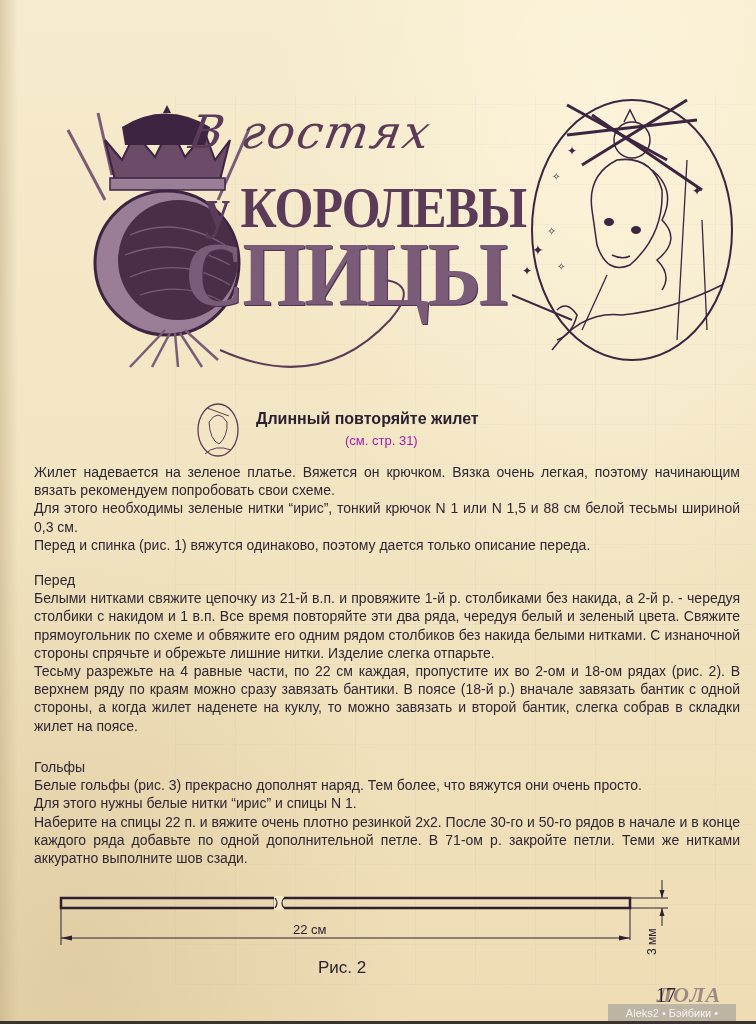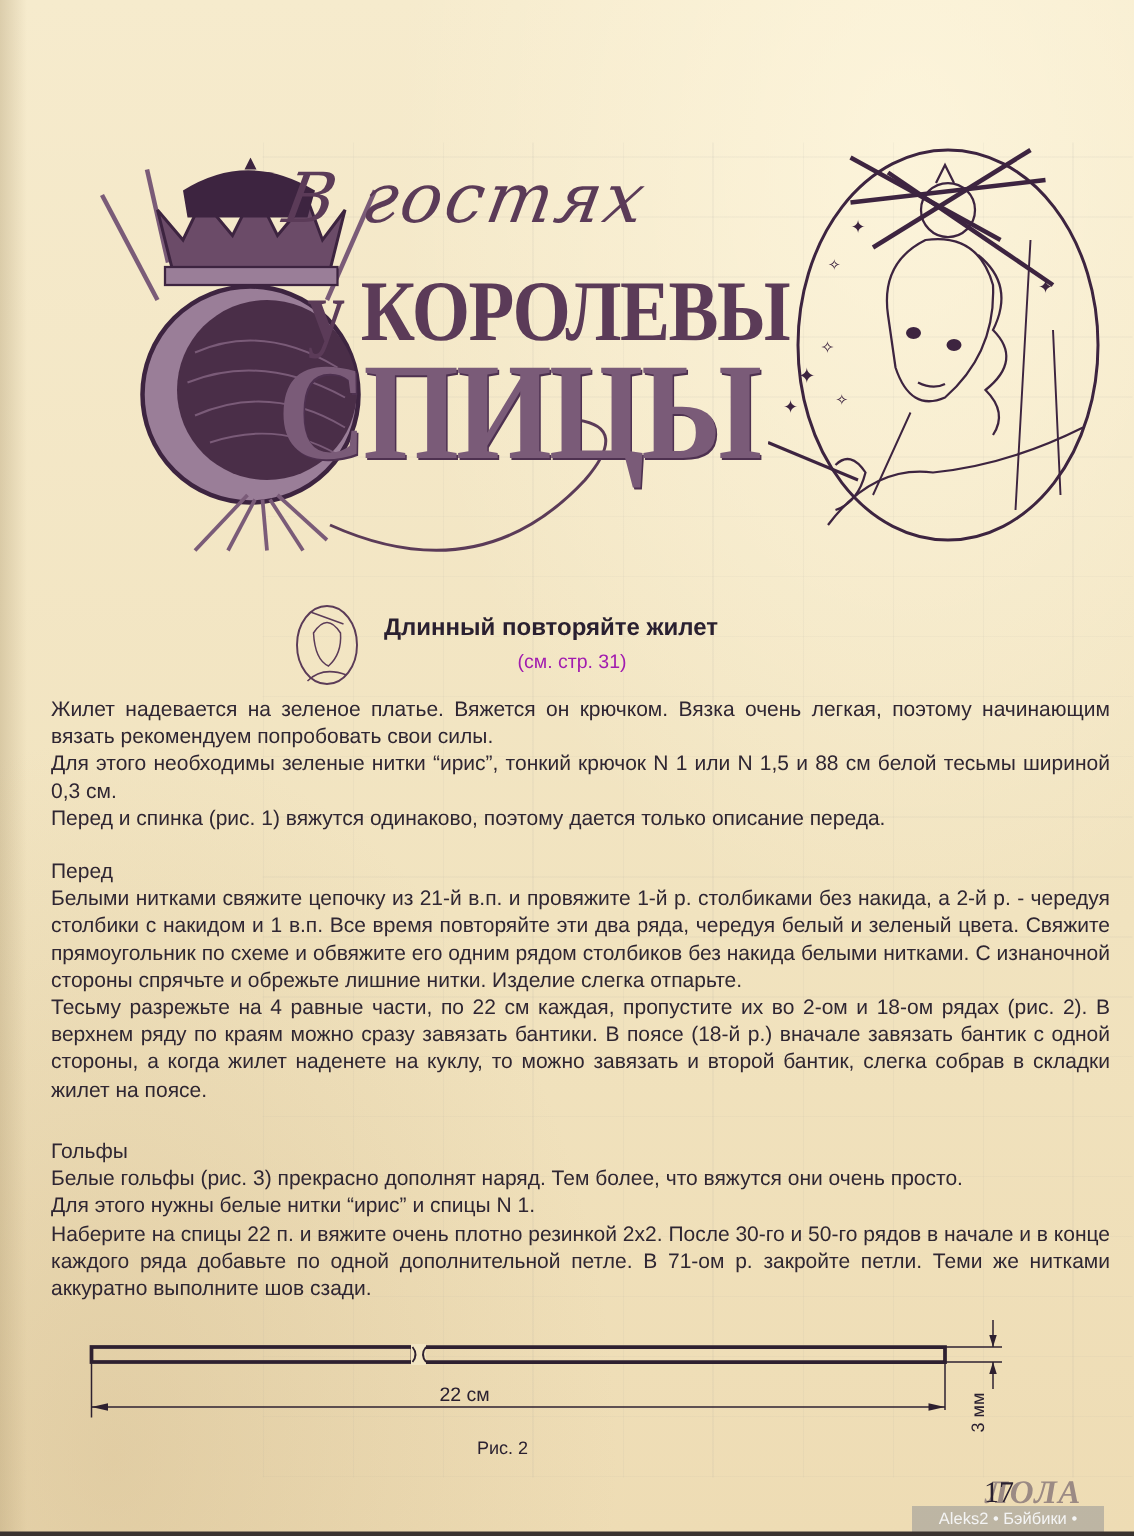--- a/index.html
+++ b/index.html
@@ -68,21 +68,21 @@
     .front { top: 571px; }
     .golf { top: 758px; }
 
     
     .fig { position: absolute; left: 0; top: 860px; width: 706px; height: 130px; }
     .fig-22 { position: absolute; left: 293px; top: 62px; font-size: 13px; color: #2a2030; }
     .fig-3mm {
       position: absolute; left: 645px; top: 60px; font-size: 12px; color: #2a2030;
       transform: rotate(-90deg); transform-origin: left top; white-space: nowrap;
     }
-    .fig-caption { position: absolute; left: 318px; top: 98px; font-size: 12px; color: #2a2030; }
+    .fig-caption { position: absolute; left: 318px; top: 98px; font-size: 17px; color: #2a2030; }
 
     
     .page-number {
       position: absolute; left: 656px; top: 984px;
       font-family: "Liberation Serif", serif; font-size: 20px; color: #2a2030;
     }
     .mag-logo {
       position: absolute; left: 657px; top: 982px;
       font-family: "Liberation Serif", serif; font-style: italic; font-weight: bold;
       font-size: 22px; color: #9b8a84; letter-spacing: 1px;
@@ -171,21 +171,21 @@
     <ellipse cx="23" cy="28" rx="20" ry="26" fill="none" stroke="#5b3b58" stroke-width="1.3"></ellipse>
     <path d="M14 20 Q23 6 32 20 Q33 34 24 42 Q15 38 14 20 Z" fill="none" stroke="#5b3b58" stroke-width="1"></path>
     <path d="M10 52 Q20 42 36 48" fill="none" stroke="#5b3b58" stroke-width="1"></path>
     <line x1="12" y1="6" x2="34" y2="14" stroke="#5b3b58" stroke-width="1"></line>
   </svg>
 </div>
 <div class="article-title">Длинный повторяйте жилет</div>
 <div class="article-ref">(см. стр. 31)</div>
 
 <div class="body-text intro">
-  <p>Жилет надевается на зеленое платье. Вяжется он крючком. Вязка очень легкая, поэтому начинающим вязать рекомендуем попробовать свои силы.</p>
+  <p>Жилет надевается на зеленое платье. Вяжется он крючком. Вязка очень легкая, поэтому начинающим вязать рекомендуем попробовать свои схеме.</p>
   <p>Для этого необходимы зеленые нитки “ирис”, тонкий крючок N 1 или N 1,5 и 88 см белой тесьмы шириной 0,3 см.</p>
   <p>Перед и спинка (рис. 1) вяжутся одинаково, поэтому дается только описание переда.</p>
 </div>
 
 <div class="body-text front">
   <p class="section-heading">Перед</p>
   <p>Белыми нитками свяжите цепочку из 21-й в.п. и провяжите 1-й р. столбиками без накида, а 2-й р. - чередуя столбики с накидом и 1 в.п. Все время повторяйте эти два ряда, чередуя белый и зеленый цвета. Свяжите прямоугольник по схеме и обвяжите его одним рядом столбиков без накида белыми нитками. С изнаночной стороны спрячьте и обрежьте лишние нитки. Изделие слегка отпарьте.</p>
   <p>Тесьму разрежьте на 4 равные части, по 22 см каждая, пропустите их во 2-ом и 18-ом рядах (рис. 2). В верхнем ряду по краям можно сразу завязать бантики. В поясе (18-й р.) вначале завязать бантик с одной стороны, а когда жилет наденете на куклу, то можно завязать и второй бантик, слегка собрав в складки жилет на поясе.</p>
 </div>
 

